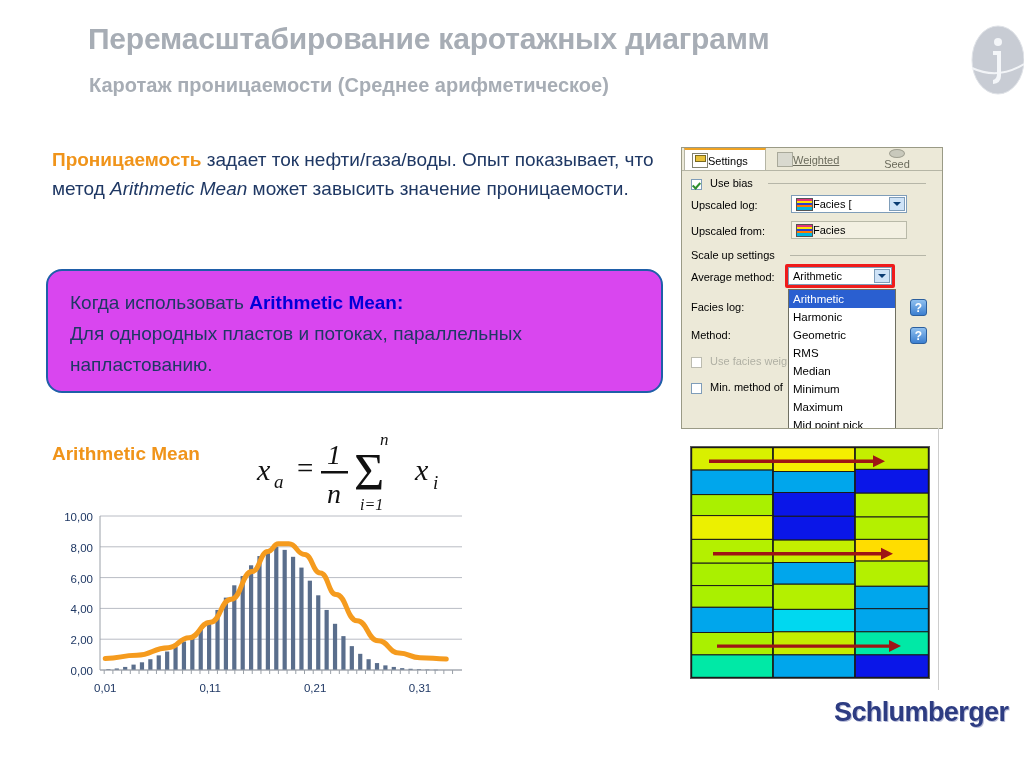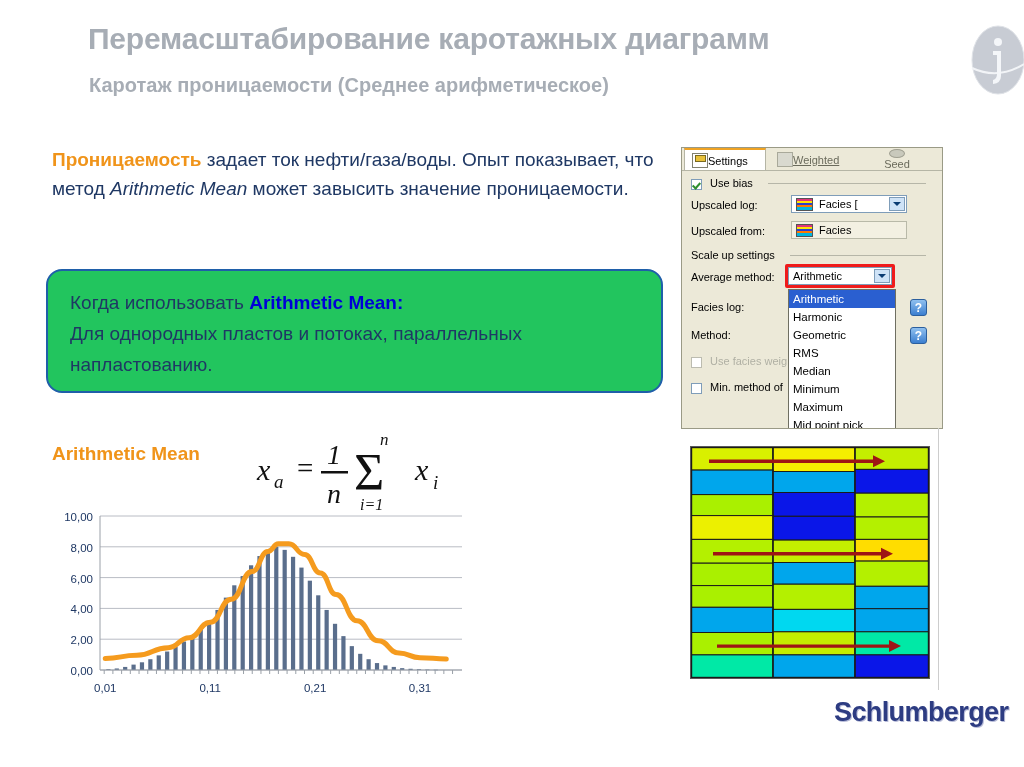--- a/index.html
+++ b/index.html
@@ -30,21 +30,21 @@
   .intro{
     position:absolute;left:52px;top:145px;width:610px;
     font-size:19px;line-height:29px;color:#1f3864;
   }
   .intro .hl{color:#f0941a;font-weight:bold;}
   .intro .it{font-style:italic;}
 
   
   .callout{
     position:absolute;left:46px;top:269px;width:617px;height:124px;
-    background:#22c55e;border:2px solid #1f5fa9;border-radius:16px;
+    background:#d946ef;border:2px solid #1f5fa9;border-radius:16px;
     box-sizing:border-box;
   }
   .callout-text{
     position:absolute;left:22px;top:16px;width:580px;
     font-size:19px;line-height:31px;color:#1f3864;
   }
   .callout-text .bluebold{color:#0000d8;font-weight:bold;}
 
   
   .formula-label{
@@ -99,21 +99,21 @@
   }
   .chk.dim{border-color:#bcbcb0;}
 
   .row{position:absolute;font-size:11px;color:#000000;}
   .row.dimlbl{color:#b0b0a4;}
   .sep{position:absolute;height:1px;background:#b6b6a8;}
 
   .fld{
     position:absolute;height:18px;background:#ffffff;
     border:1px solid #7f9db9;box-sizing:border-box;
-    font-size:11px;color:#000;display:flex;align-items:center;gap:6px;padding-left:4px;
+    font-size:11px;color:#000;display:flex;align-items:center;gap:0;padding-left:4px;
   }
   .fld.flat{background:#f3f0e2;border:1px solid #b9b9a8;}
   .facies-swatch{
     width:15px;height:11px;flex:0 0 auto;
     background:linear-gradient(to bottom,#e0347a 0 22%,#ffe400 22% 40%,#2b3fd0 40% 58%,#ff7a00 58% 76%,#00b7e0 76% 100%);
     border:1px solid #555;
   }
   .dd-arrow{
     position:absolute;right:1px;top:1px;width:16px;height:14px;
     background:#cfe3f7;border:1px solid #7f9db9;box-sizing:border-box;

